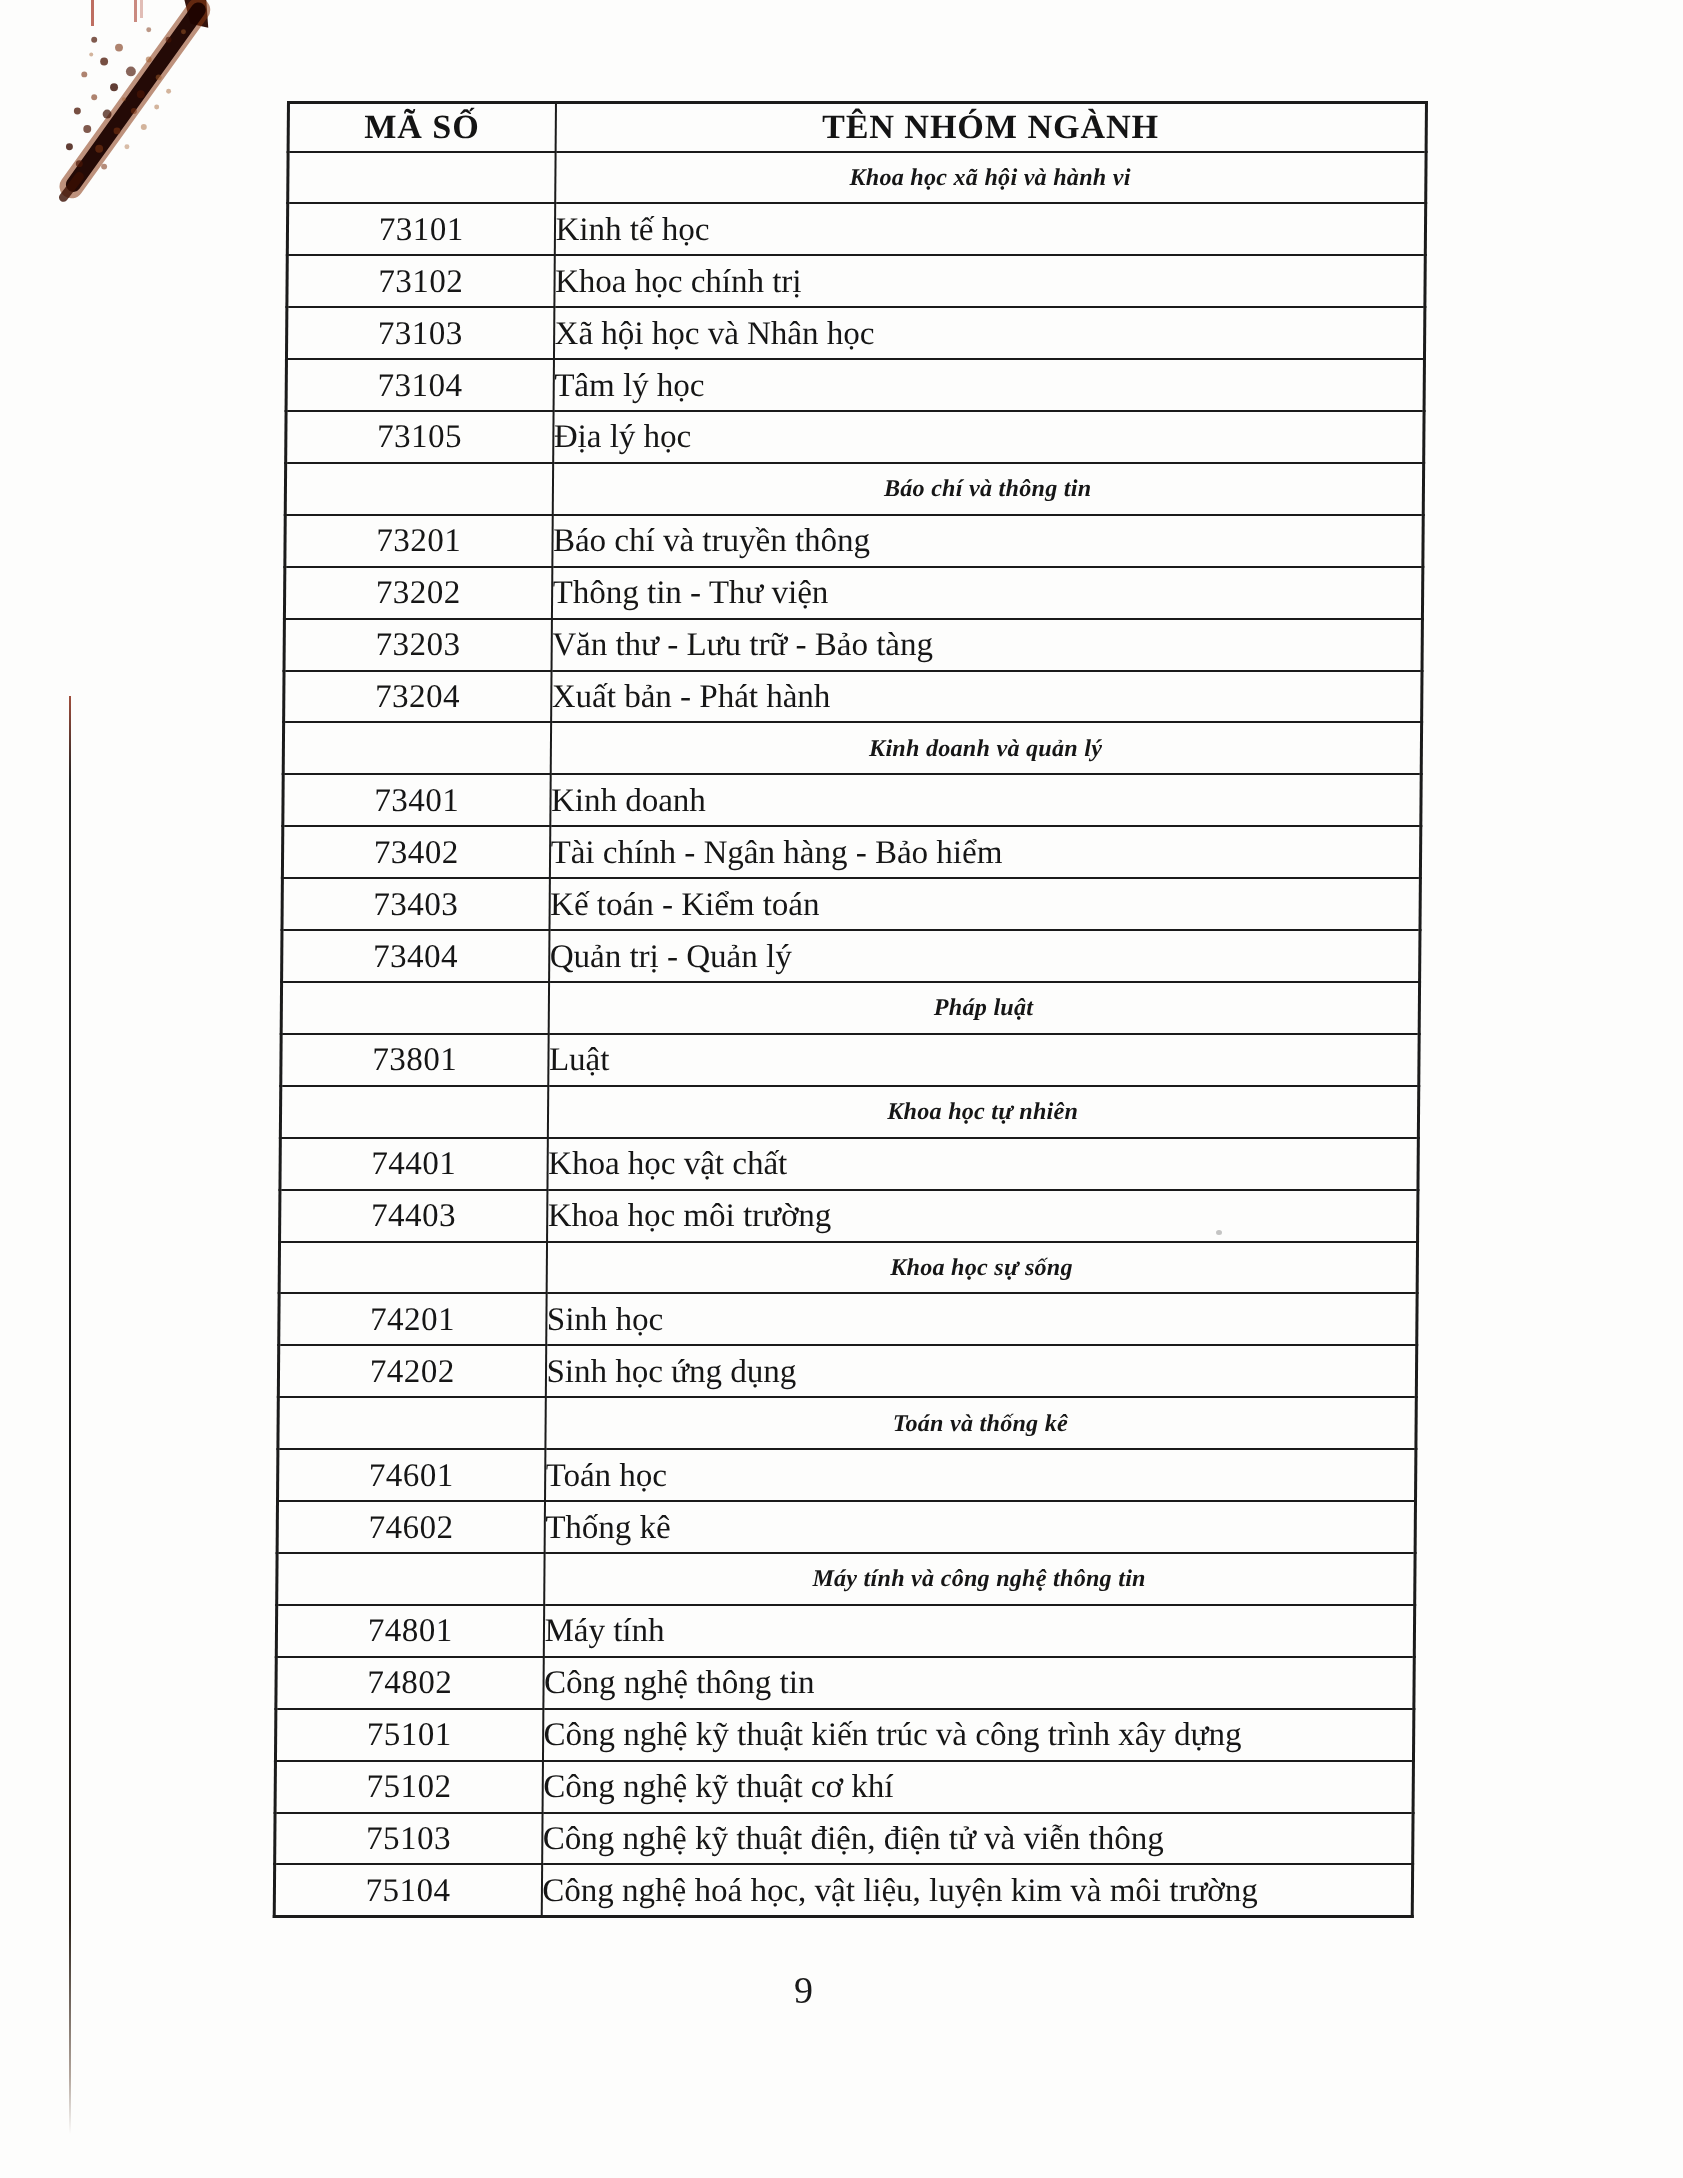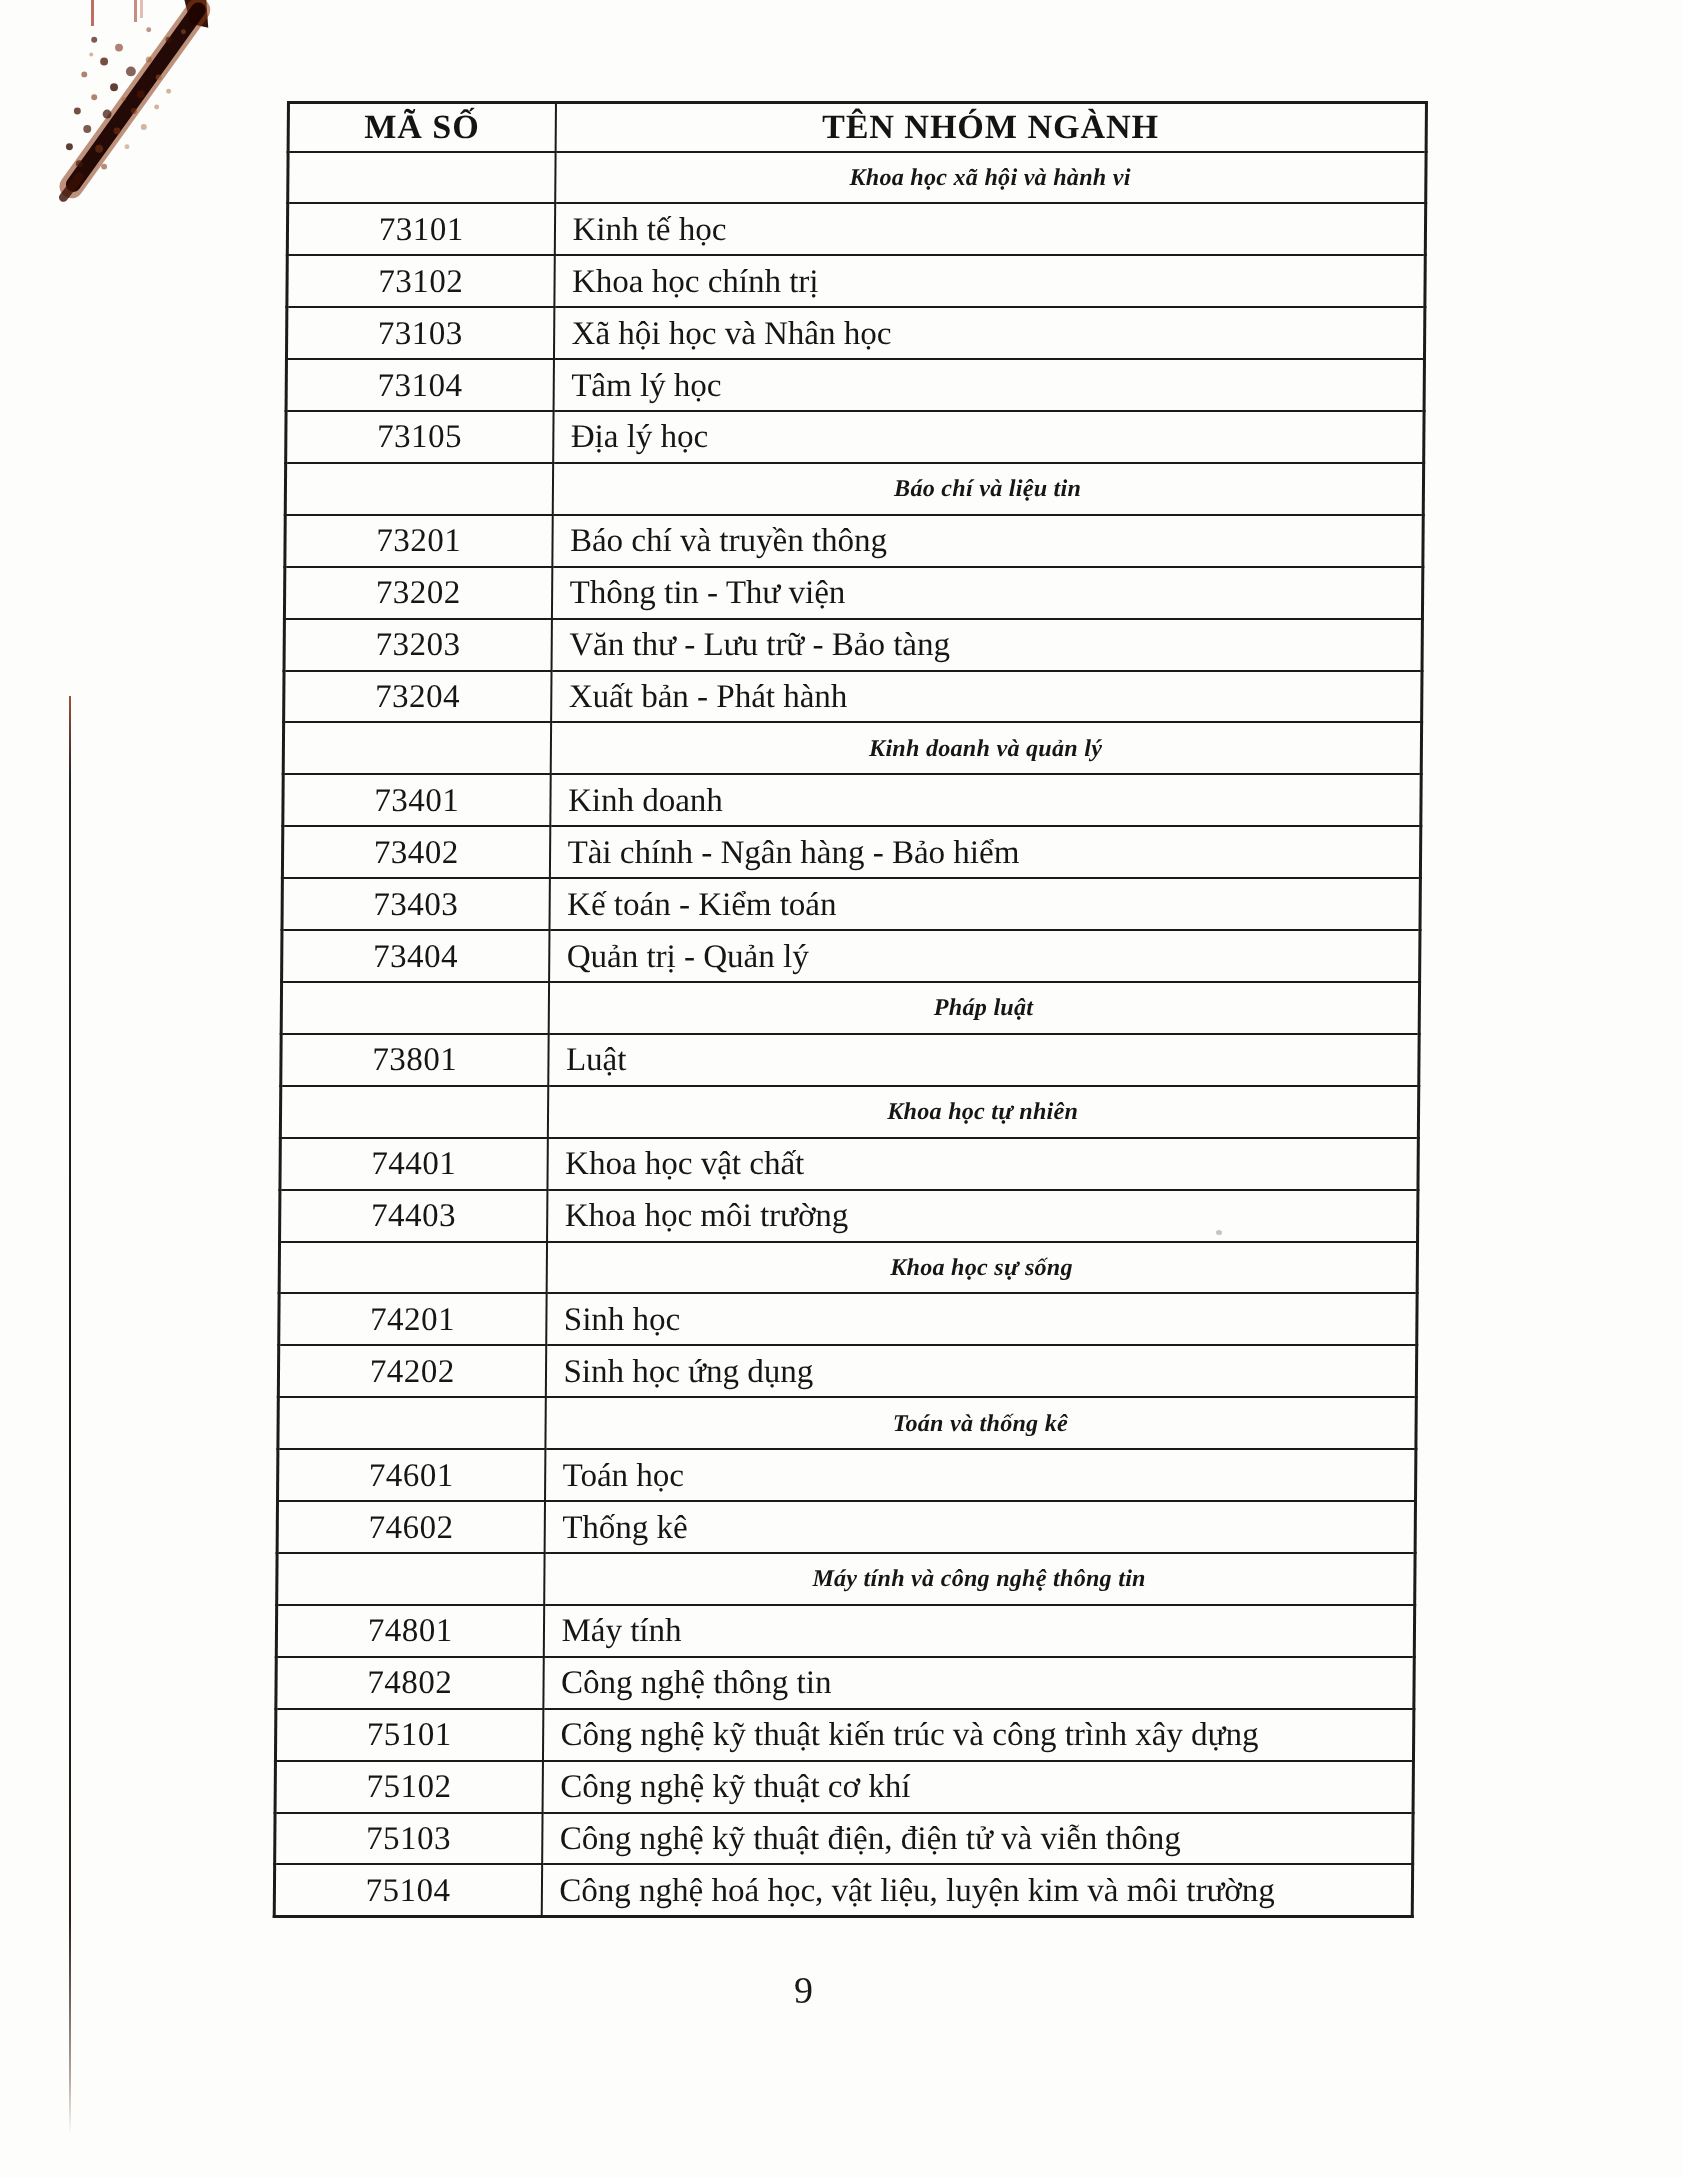--- a/index.html
+++ b/index.html
@@ -71,21 +71,21 @@
     color: #141414;
   }
   table.codes td {
     font-size: 33px;
     vertical-align: middle;
     color: #161616;
     white-space: nowrap;
     overflow: hidden;
   }
   td.code-cell { text-align: center; letter-spacing: 0.5px; margin-left: 8px; }
-  td.name-cell { text-align: left; padding-left: 17px; }
+  td.name-cell { text-align: left; }
   tr.section-row td.section-cell {
     font-weight: bold;
     font-style: italic;
     font-size: 24px;
     text-align: center;
     letter-spacing: 0.3px;
   }
 
   .page-number {
     position: absolute;
@@ -184,21 +184,21 @@
         <tr>
           <td class="code-cell">73104</td>
           <td class="name-cell">Tâm lý học</td>
         </tr>
         <tr>
           <td class="code-cell">73105</td>
           <td class="name-cell">Địa lý học</td>
         </tr>
         <tr class="section-row">
           <td class="code-cell"></td>
-          <td class="section-cell">Báo chí và liệu tin</td>
+          <td class="section-cell">Báo chí và thông tin</td>
         </tr>
         <tr>
           <td class="code-cell">73201</td>
           <td class="name-cell">Báo chí và truyền thông</td>
         </tr>
         <tr>
           <td class="code-cell">73202</td>
           <td class="name-cell">Thông tin - Thư viện</td>
         </tr>
         <tr>

